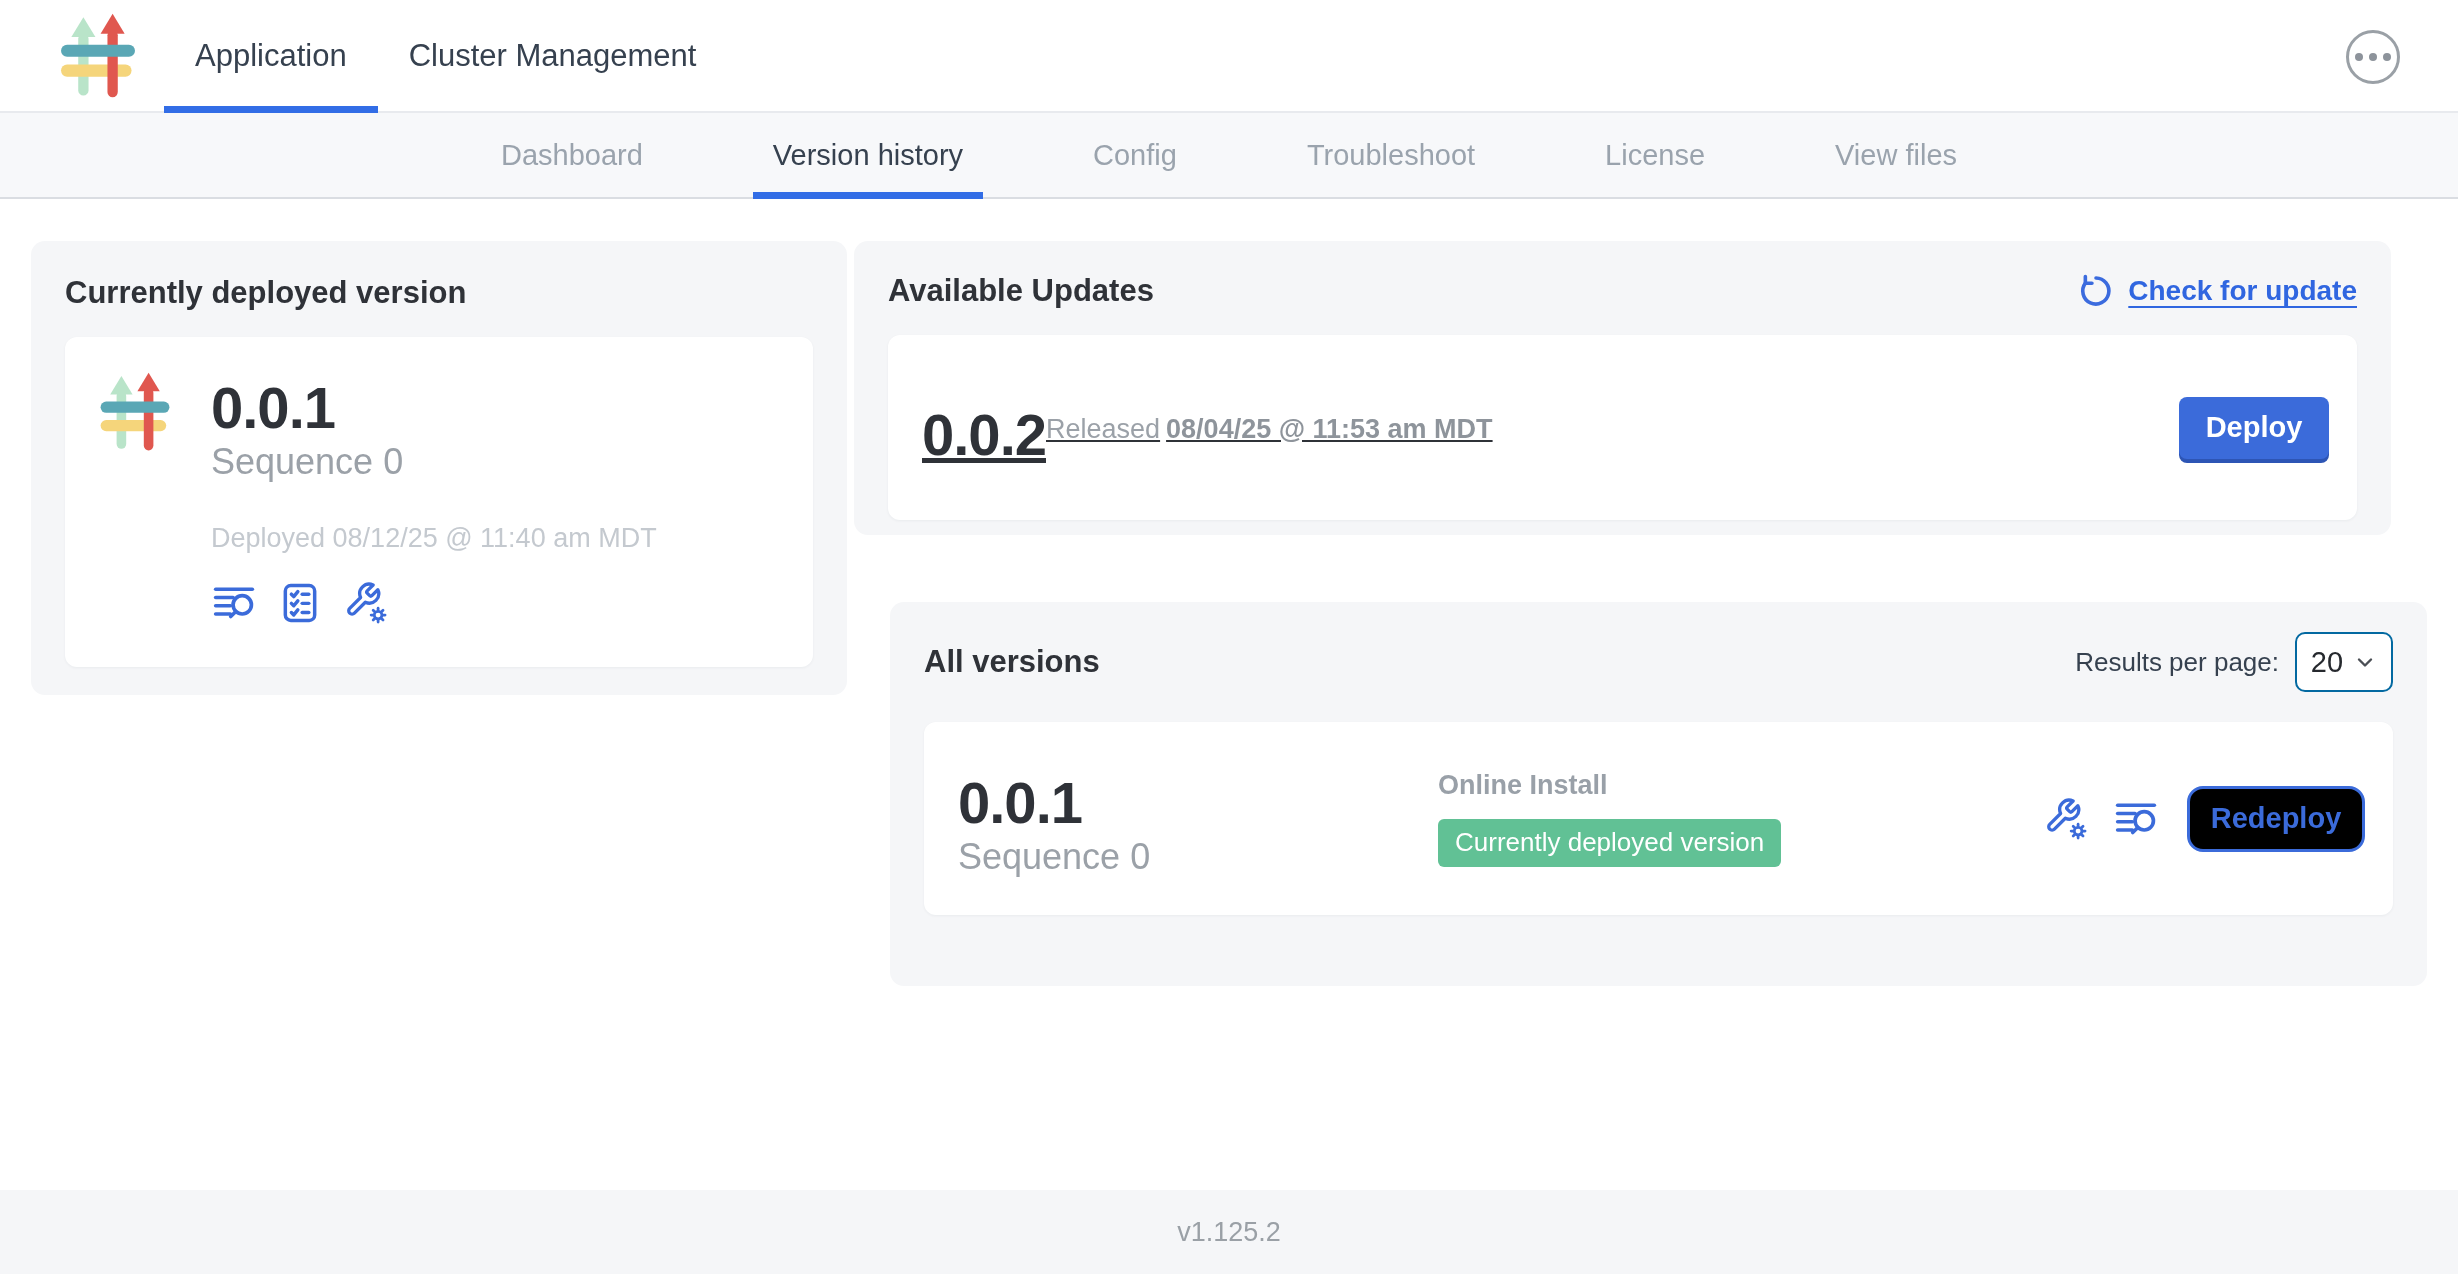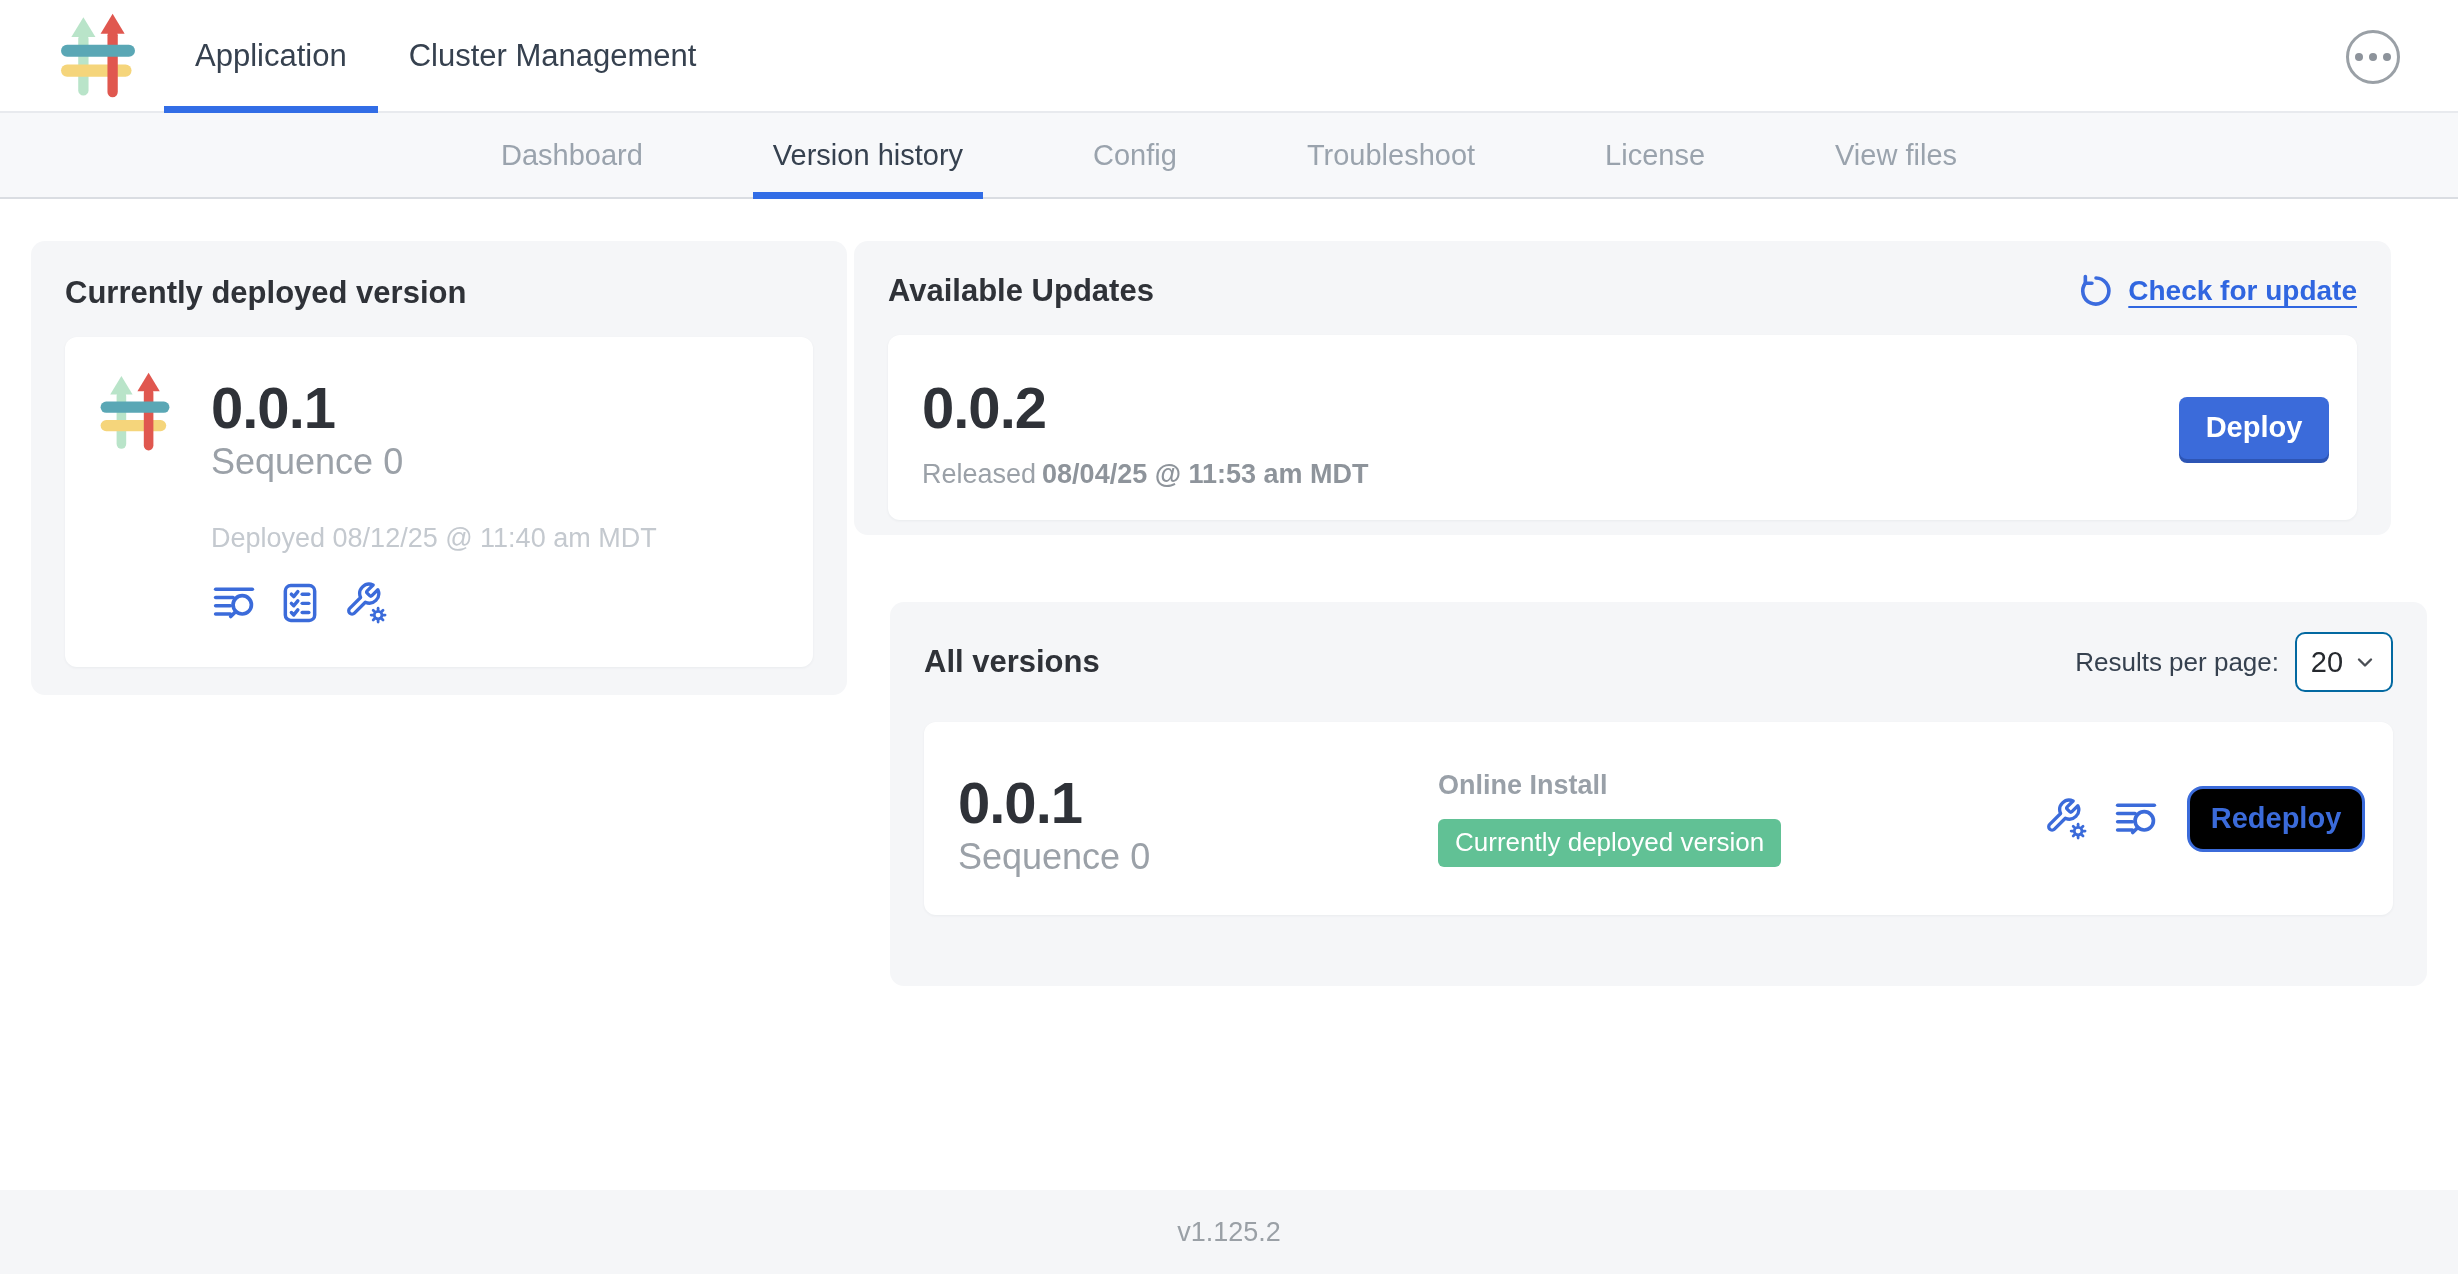--- a/index.html
+++ b/index.html
@@ -50,21 +50,21 @@
   .icon-row{display:flex;align-items:center;gap:20px;margin-top:26px;color:var(--accent);}
   .icon-btn{width:46px;height:46px;display:flex;align-items:center;justify-content:center;cursor:pointer;color:var(--accent);}
   .icon-btn svg{width:44px;height:44px;}
 
   .updates-panel{left:854px;top:42px;width:1537px;height:294px;padding:32px 34px 20px;}
   .panel-head{display:flex;align-items:center;justify-content:space-between;}
   .check-link{display:flex;align-items:center;gap:14px;color:var(--link);cursor:pointer;}
   .check-link .refresh-wrap{width:36px;height:36px;color:#3b6bde;}
   .check-link .link-text{font-size:28px;font-weight:600;text-decoration:underline;text-underline-offset:6px;}
   .update-card{margin-top:26px;background:#fff;border-radius:12px;height:185px;padding:0 28px 0 34px;display:flex;align-items:center;box-shadow:0 1px 3px rgba(28,38,60,0.05);}
-  .update-info{display:flex;flex-direction:column;}
+  .update-info{display:flex;flex-direction:row;text-decoration:underline;}
   .released{font-size:27px;color:var(--gray);margin-top:22px;}
   .released b{color:#8e949b;margin-left:6px;}
   .deploy-btn{margin-left:auto;background:var(--accent);color:#fff;font-size:29px;font-weight:700;border:none;border-radius:8px;width:150px;height:62px;box-shadow:0 4px 0 #2d55b5;cursor:pointer;font-family:inherit;}
 
   .allversions-panel{left:890px;top:403px;width:1537px;height:384px;padding:30px 34px;}
   .rpp{display:flex;align-items:center;gap:16px;}
   .rpp-label{font-size:26px;color:var(--navtext);}
   .rpp-select{width:98px;height:60px;background:#fff;border:2px solid #0369a1;border-radius:10px;display:flex;align-items:center;justify-content:center;gap:10px;cursor:pointer;}
   .rpp-value{font-size:29px;color:#26292e;}
   .rpp-select svg{width:24px;height:24px;color:#4b4f55;}

